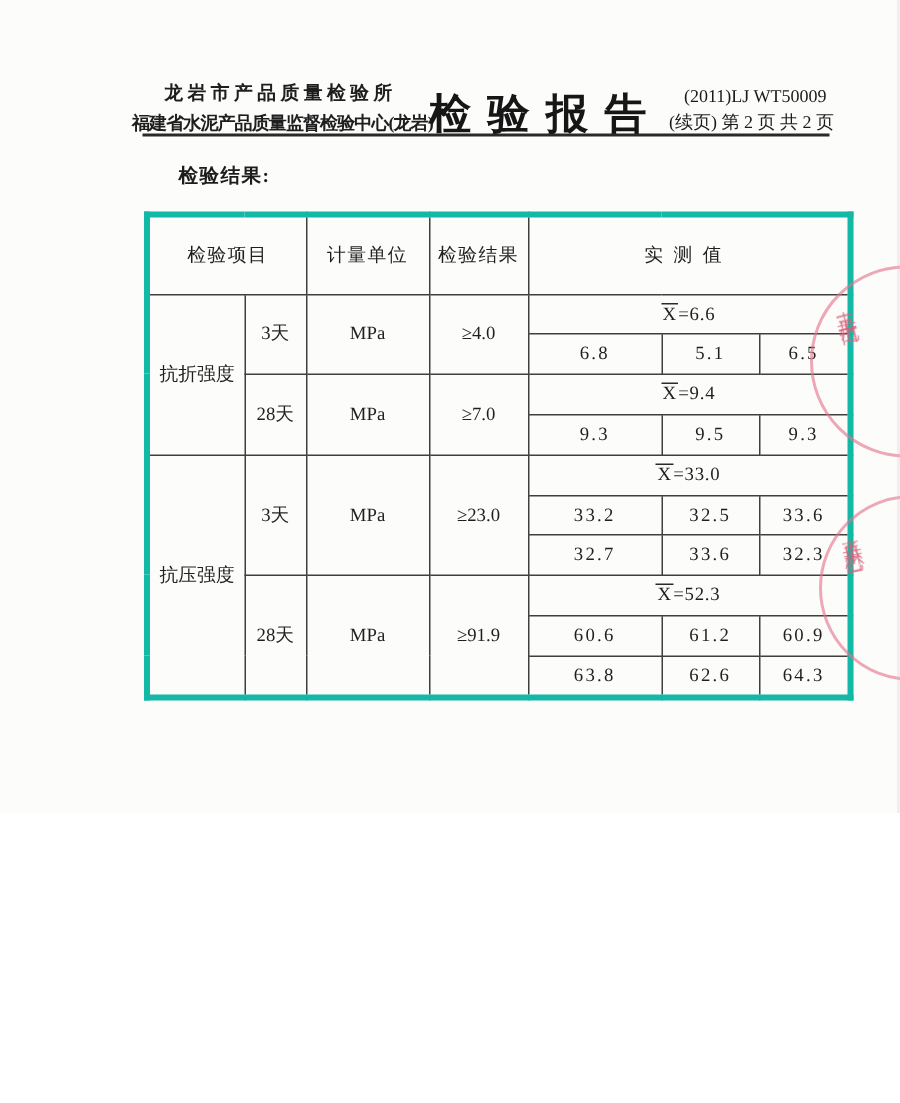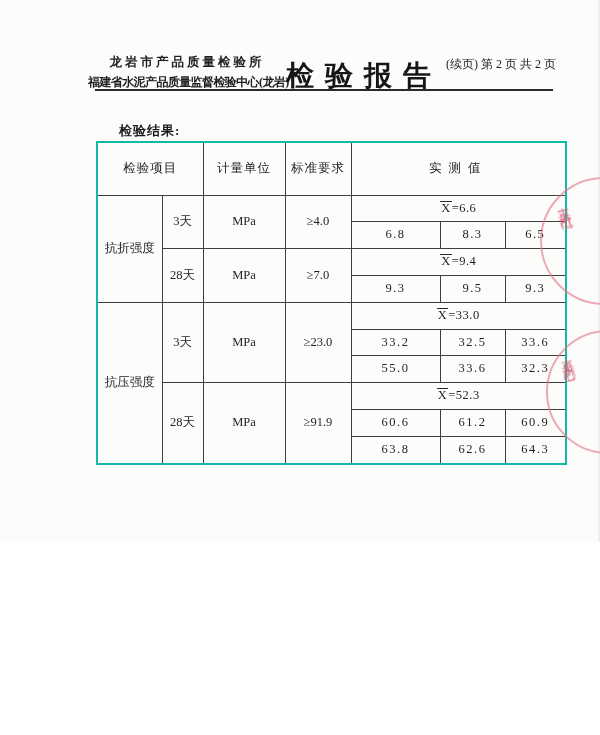--- a/index.html
+++ b/index.html
@@ -14,26 +14,26 @@
   .org1{font-size:12.5px;font-weight:bold;letter-spacing:3px;white-space:nowrap;color:#1e1e1e;}
   .org2{font-size:12px;font-weight:bold;letter-spacing:-0.6px;white-space:nowrap;margin-top:3px;color:#1e1e1e;}
   .title{
     position:absolute;left:286px;top:57px;
     font-family:"Liberation Sans","DejaVu Sans",sans-serif;
     font-size:28px;font-weight:bold;letter-spacing:11px;white-space:nowrap;color:#161616;
   }
   .ref-block{position:absolute;left:446px;top:56px;width:130px;font-size:12px;line-height:17px;color:#1a1a1a;white-space:nowrap;}
   .ref-no{padding-left:10px;}
   .header-rule{position:absolute;left:95px;top:89px;width:458px;height:2px;background:#2a2a2a;}
-  .section-label{position:absolute;left:119px;top:122px;font-size:13px;font-weight:bold;letter-spacing:1px;color:#1c1c1c;}
+  .section-label{position:absolute;left:119px;top:108px;font-size:13px;font-weight:bold;letter-spacing:1px;color:#1c1c1c;}
   
   table.results{
     position:absolute;left:96px;top:141px;
     border-collapse:collapse;table-layout:fixed;
-    border:2px solid #14b8a6;
+    border:4px solid #14b8a6;
   }
   table.results td{
     border:1.5px solid #3f3f3f;
     text-align:center;vertical-align:middle;
     font-size:12.5px;color:#1f1f1f;padding:0;
     font-family:"Liberation Serif","DejaVu Serif",serif;
   }
   td.hd{font-size:12.5px;letter-spacing:1px;}
   td.measured-hd{letter-spacing:7px;}
   td.num{letter-spacing:1.5px;margin-top:37px;}
@@ -74,20 +74,21 @@
 <div class="page">
 
   <div class="org-block">
     <div class="org1">龙岩市产品质量检验所</div>
     <div class="org2">福建省水泥产品质量监督检验中心(龙岩)</div>
   </div>
 
   <div class="title">检验报告</div>
 
   <div class="ref-block">
+    <div class="ref-no">(2011)LJ WT50009</div>
     <div class="page-info">(续页) 第 2 页  共 2 页</div>
   </div>
 
   <div class="header-rule"></div>
 
   <div class="section-label">检验结果:</div>
 
   <table class="results">
     <colgroup>
       <col style="width:65px">
@@ -95,34 +96,34 @@
         <col style="width:82px">
       <col style="width:66px">
         <col style="width:89px">
         <col style="width:65px">
         <col style="width:61px">
     </colgroup>
     <tbody>
       <tr class="h53">
         <td colspan="2" class="hd">检验项目</td>
         <td class="hd">计量单位</td>
-        <td class="hd">标准要求</td>
+        <td class="hd">检验结果</td>
         <td colspan="3" class="hd measured-hd">实测值</td>
       </tr>
 
       <tr class="h26">
         <td rowspan="4">抗折强度</td>
         <td rowspan="2">3天</td>
         <td rowspan="2">MPa</td>
         <td rowspan="2">≥4.0</td>
         <td colspan="3" class="mean"><span class="xbar">X</span><span>=6.6</span></td>
       </tr>
       <tr class="h27">
         <td class="num">6.8</td>
-        <td class="num">8.3</td>
+        <td class="num">5.1</td>
         <td class="num">6.5</td>
       </tr>
 
       <tr class="h27">
         <td rowspan="2">28天</td>
         <td rowspan="2">MPa</td>
         <td rowspan="2">≥7.0</td>
         <td colspan="3" class="mean"><span class="xbar">X</span><span>=9.4</span></td>
       </tr>
       <tr class="h27">
@@ -137,21 +138,21 @@
         <td rowspan="3">MPa</td>
         <td rowspan="3">≥23.0</td>
         <td colspan="3" class="mean"><span class="xbar">X</span><span>=33.0</span></td>
       </tr>
       <tr class="h26">
         <td class="num">33.2</td>
         <td class="num">32.5</td>
         <td class="num">33.6</td>
       </tr>
       <tr class="h27">
-        <td class="num">55.0</td>
+        <td class="num">32.7</td>
         <td class="num">33.6</td>
         <td class="num">32.3</td>
       </tr>
 
       <tr class="h27">
         <td rowspan="3">28天</td>
         <td rowspan="3">MPa</td>
         <td rowspan="3">≥91.9</td>
         <td colspan="3" class="mean"><span class="xbar">X</span><span>=52.3</span></td>
       </tr>

